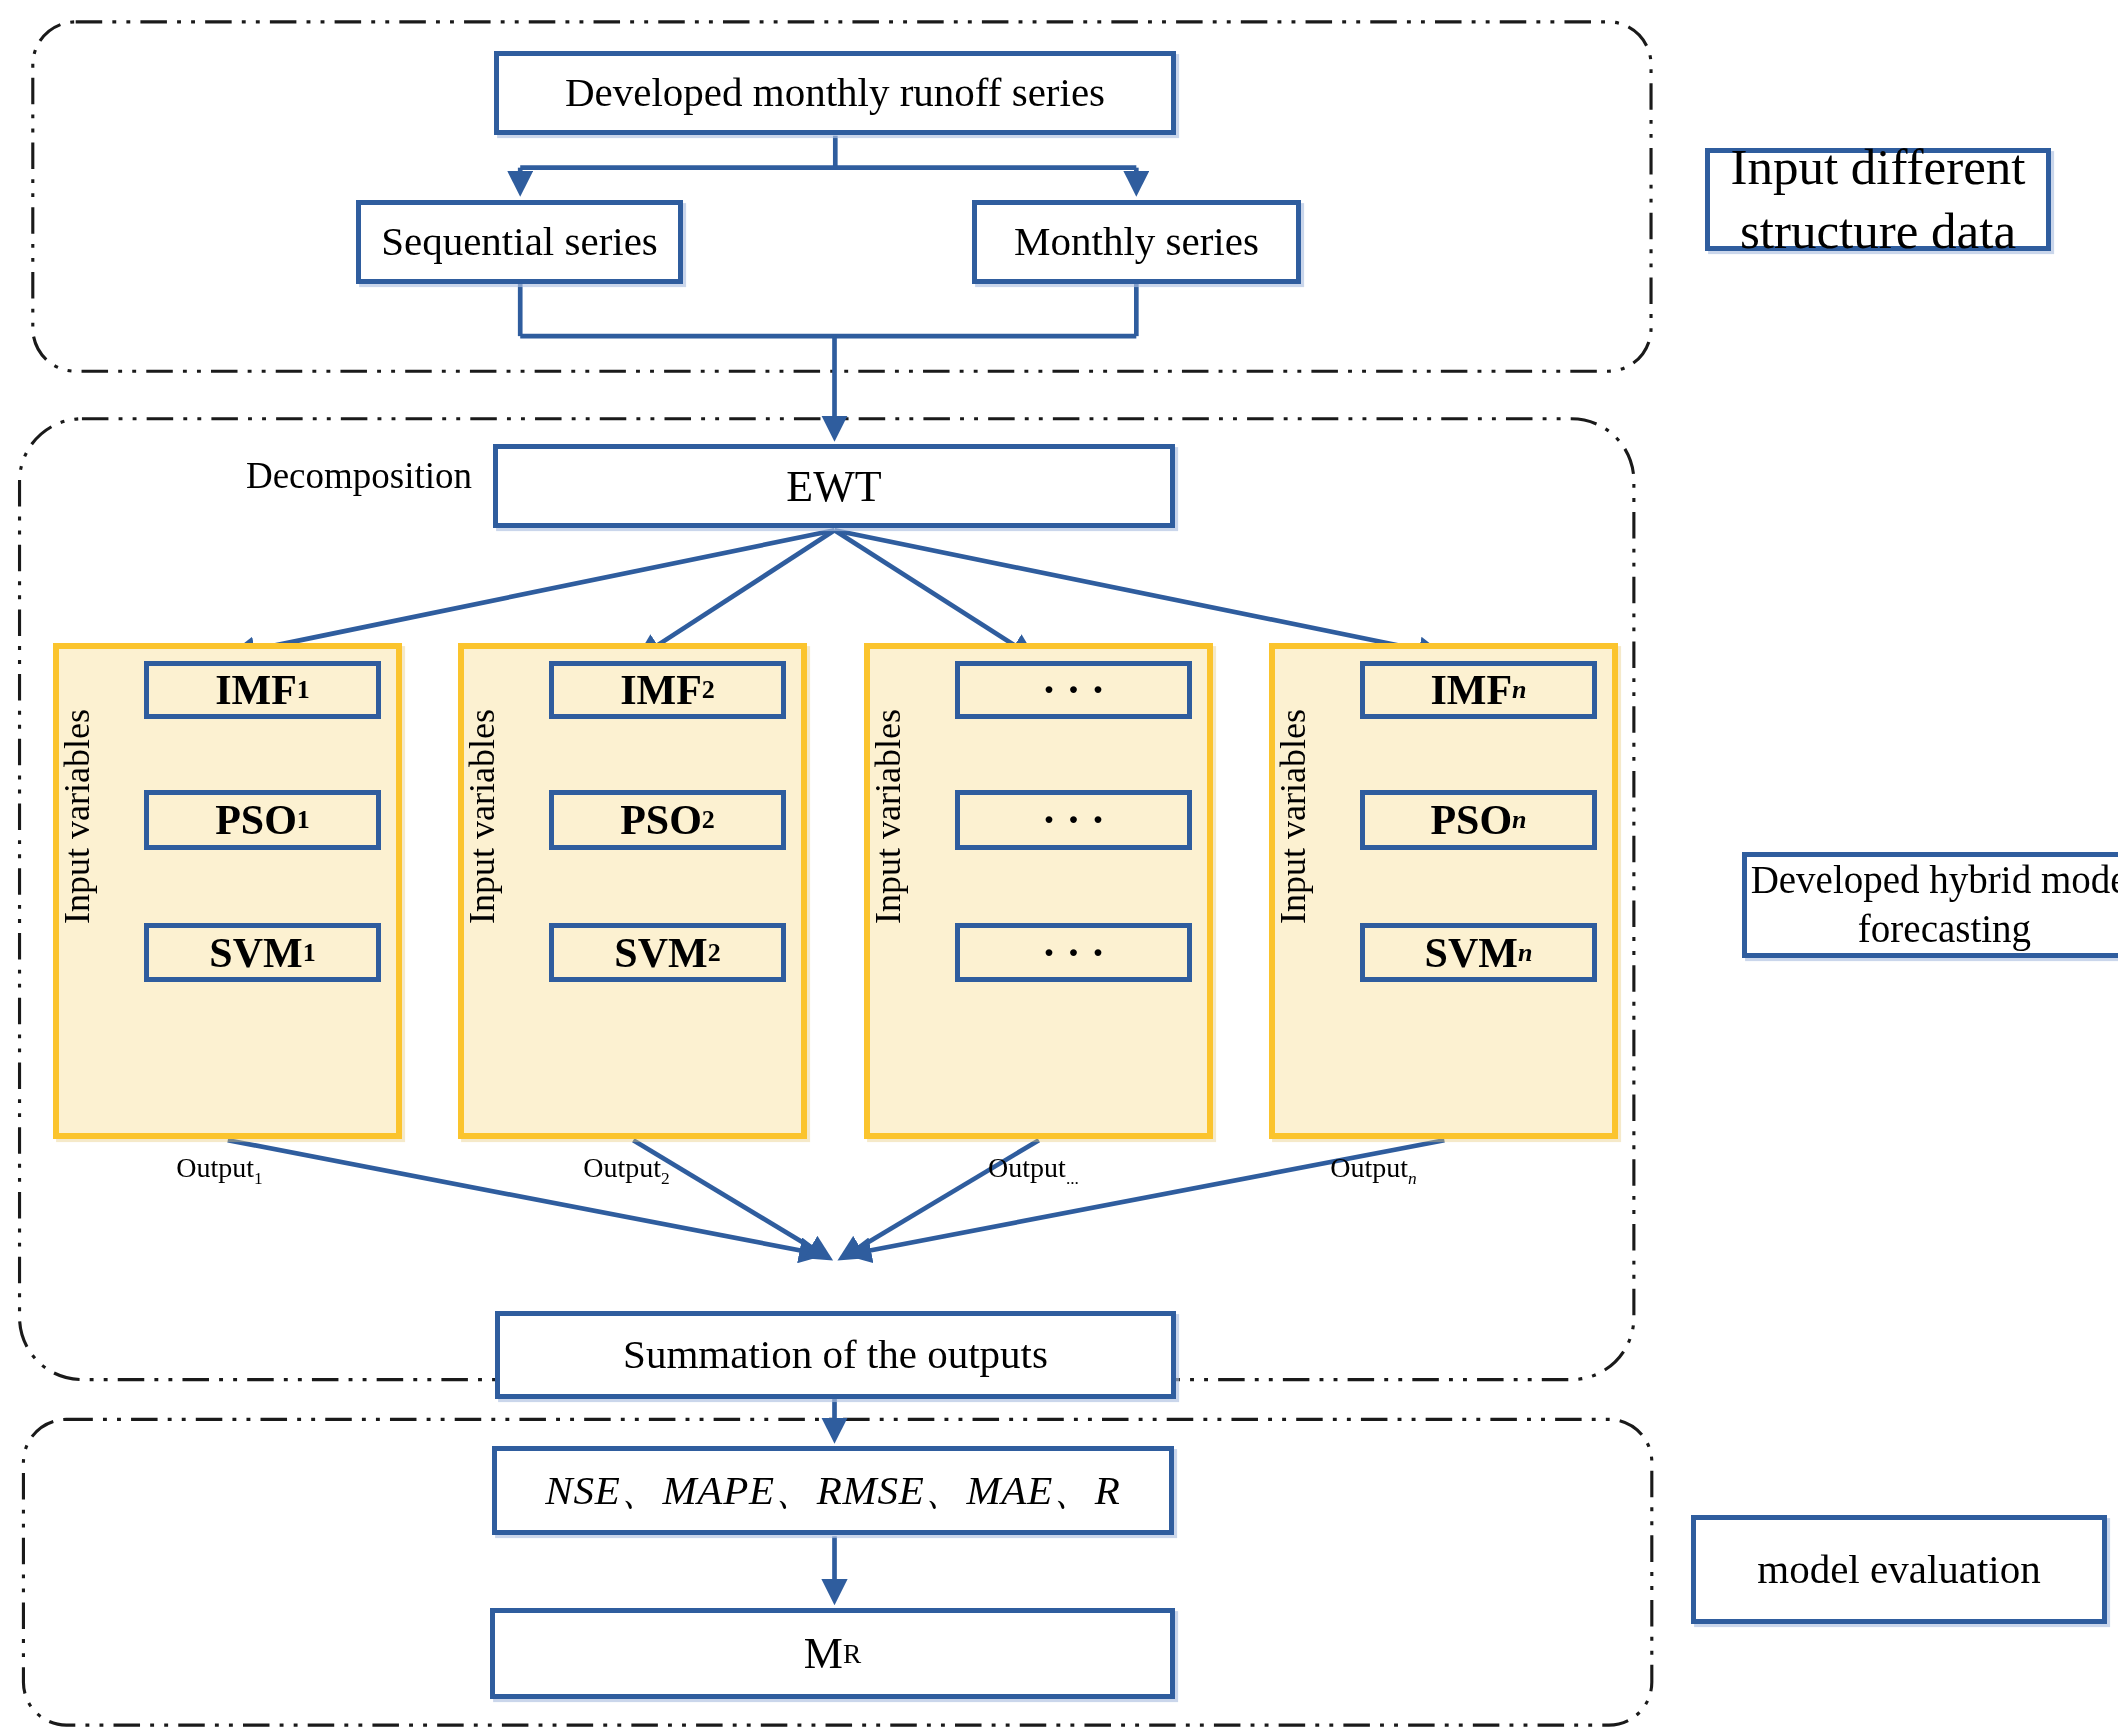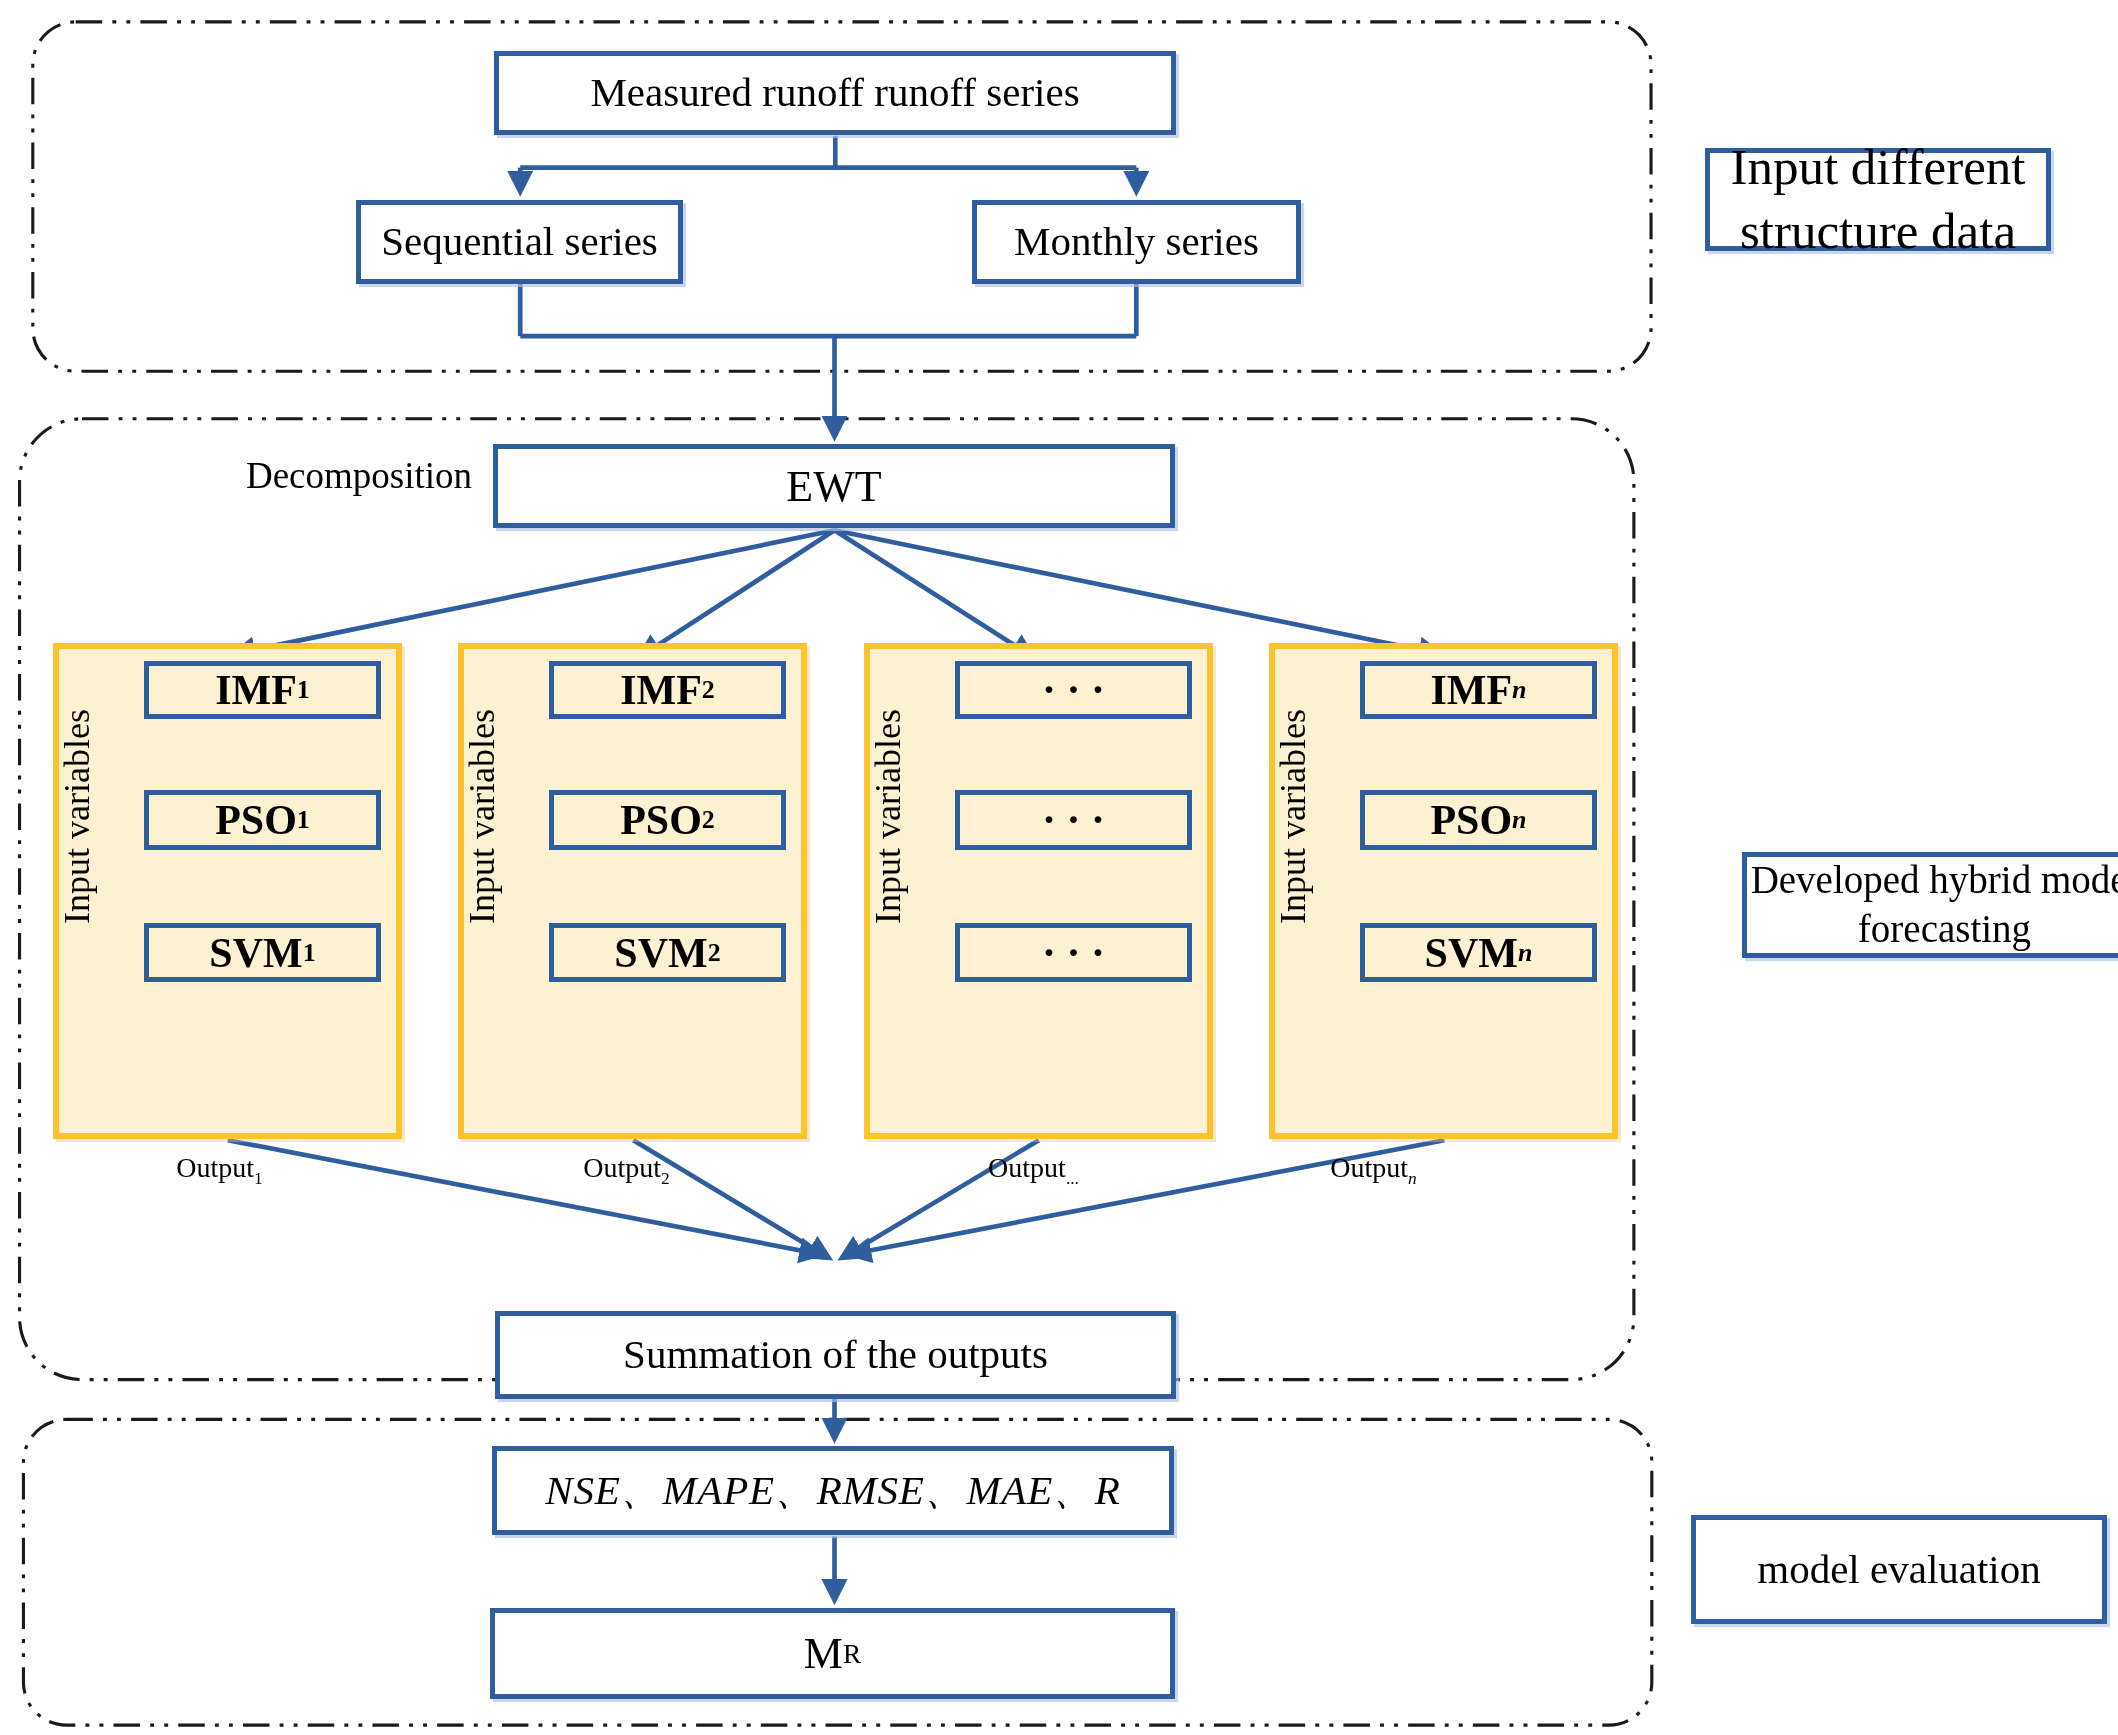--- a/index.html
+++ b/index.html
@@ -72,21 +72,21 @@
       <path d="M812,1462 L1061,1612" marker-end="url(#arr)"></path>
       <path d="M1332,1462 L1081,1612" marker-end="url(#arr)"></path>
       <path d="M1852,1462 L1092,1608" marker-end="url(#arr)"></path>
 
       <path d="M1070,1733 V1843" marker-end="url(#arr)"></path>
       <path d="M1070,1970 V2050" marker-end="url(#arr)"></path>
     </g>
   </svg>
 
   <div class="bluebox" style="left:494px;top:51px;width:682px;height:84px;">
-    <span>Measured runoff runoff series</span>
+    <span>Developed monthly runoff series</span>
   </div>
   <div class="bluebox" style="left:356px;top:200px;width:327px;height:84px;">
     <span>Sequential series</span>
   </div>
   <div class="bluebox" style="left:972px;top:200px;width:329px;height:84px;">
     <span>Monthly series</span>
   </div>
   <div class="bluebox" style="left:1705px;top:148px;width:346px;height:103px;font-size:51px;">
     <span>Input different structure data</span>
   </div>

